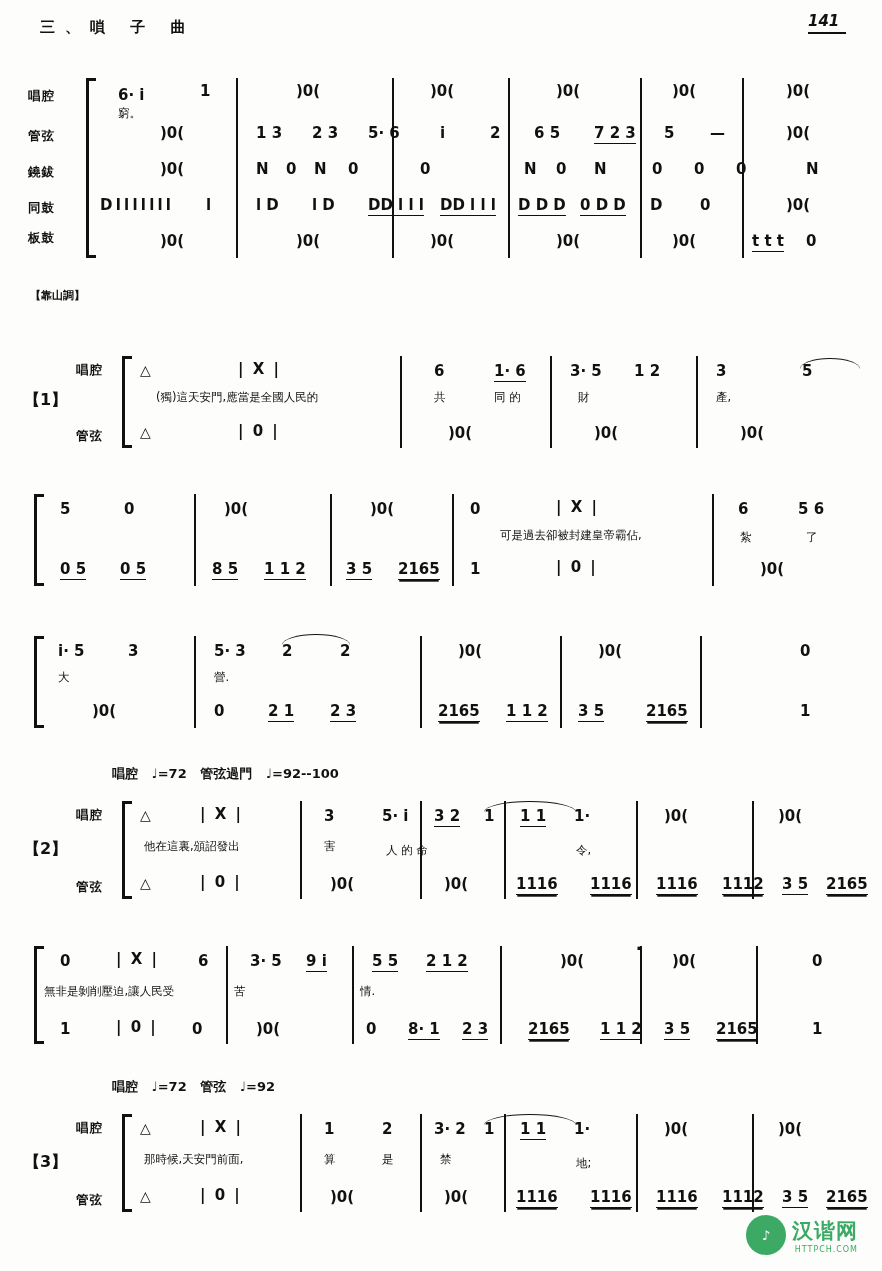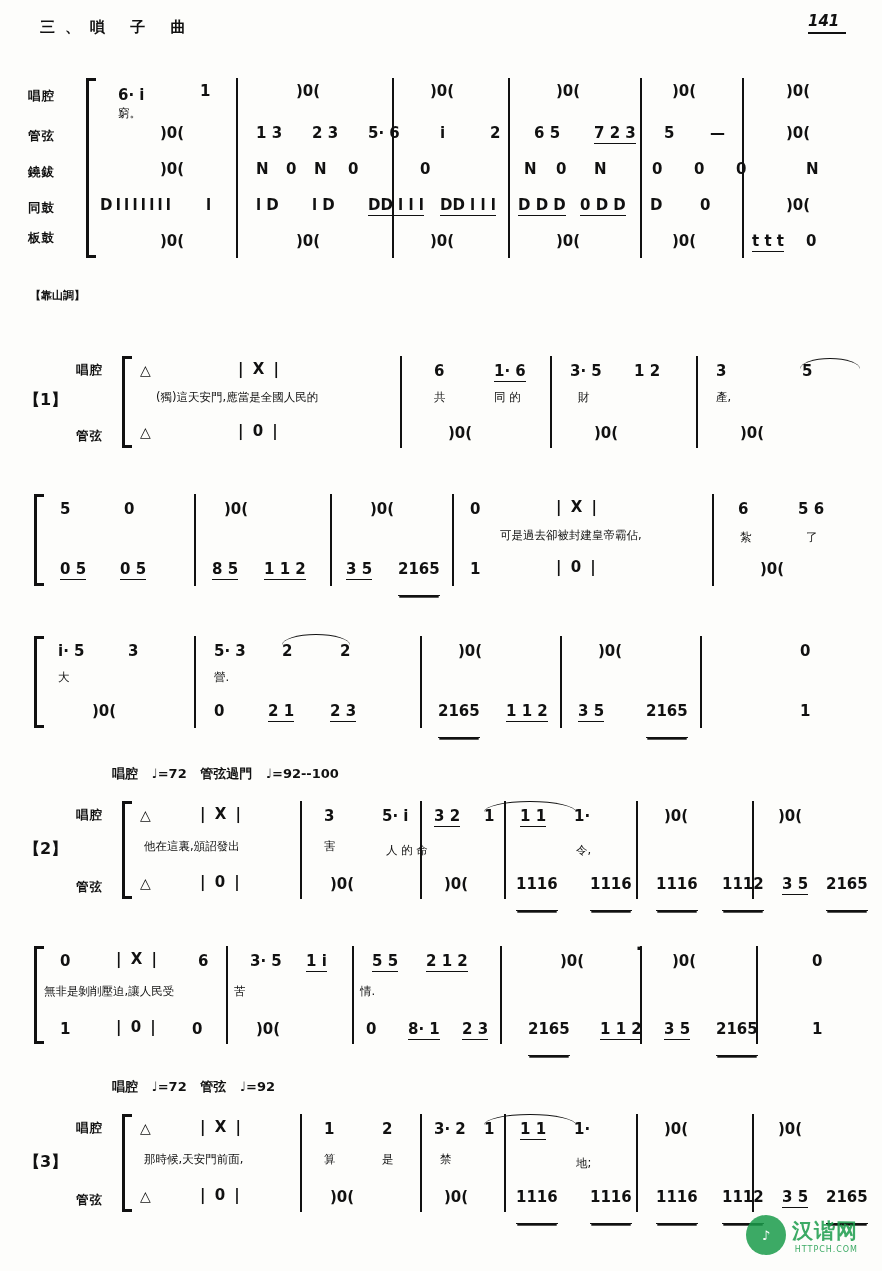--- a/index.html
+++ b/index.html
@@ -22,21 +22,21 @@
   .block{position:absolute;}
   .rowlabel{position:absolute;font-size:12.5px;font-weight:bold;letter-spacing:1px;}
   .brace{position:absolute;border-left:3px solid #111;}
   .brace:before,.brace:after{content:"";position:absolute;left:-3px;width:10px;height:3px;background:#111;}
   .brace:before{top:0;}
   .brace:after{bottom:0;}
   .bar{position:absolute;width:2px;background:#111;}
   .cell{position:absolute;font-size:15px;font-weight:bold;white-space:nowrap;}
   .lyr{position:absolute;font-size:11.5px;white-space:nowrap;}
   .und1{border-bottom:1.6px solid #111;padding-bottom:1px;}
-  .und2{border-bottom:1.6px solid #111;padding-bottom:17px;box-shadow:0 3px 0 -1.3px #111;}
+  .und2{border-bottom:1.6px solid #111;padding-bottom:1px;box-shadow:0 3px 0 -1.3px #111;}
   .tie{position:absolute;border-top:1.8px solid #111;border-radius:50%/100% 100% 0 0;height:10px;}
   .dotu{position:relative;}
   .dotu:after{content:"·";position:absolute;top:-13px;left:50%;transform:translateX(-50%);font-size:17px;}
   .tempo{position:absolute;font-size:13px;font-weight:bold;white-space:nowrap;}
   .secmark{position:absolute;font-size:11px;font-weight:bold;}
   .idx{position:absolute;font-size:16px;font-weight:bold;}
   .tri{position:absolute;font-size:14px;}
   .xbox{position:absolute;font-size:15px;font-weight:bold;letter-spacing:2px;}
 
   
@@ -278,21 +278,21 @@
     <div class="bar" style="top:6px;left:226px;height:98px;"></div>
     <div class="bar" style="top:6px;left:352px;height:98px;"></div>
     <div class="bar" style="top:6px;left:500px;height:98px;"></div>
     <div class="bar" style="top:6px;left:640px;height:98px;"></div>
     <div class="bar" style="top:6px;left:756px;height:98px;"></div>
 
     <div class="cell" style="top:12px;left:60px;">0</div>
     <div class="xbox" style="top:10px;left:116px;">| X |</div>
     <div class="cell dotu" style="top:12px;left:198px;">6</div>
     <div class="cell" style="top:12px;left:250px;">3· 5</div>
-    <div class="cell und1" style="top:12px;left:306px;">1  i</div>
+    <div class="cell und1" style="top:12px;left:306px;">9  i</div>
     <div class="cell und1" style="top:12px;left:372px;">5  5</div>
     <div class="cell und1" style="top:12px;left:426px;">2  1  2</div>
     <div class="cell" style="top:12px;left:560px;">)0(</div>
     <div class="cell" style="top:12px;left:672px;">)0(</div>
     <div class="cell" style="top:12px;left:812px;">0</div>
 
     <div class="lyr" style="top:44px;left:44px;">無非是剝削壓迫,讓人民受</div>
     <div class="lyr" style="top:44px;left:234px;">苦</div>
     <div class="lyr" style="top:44px;left:360px;">情.</div>
 

